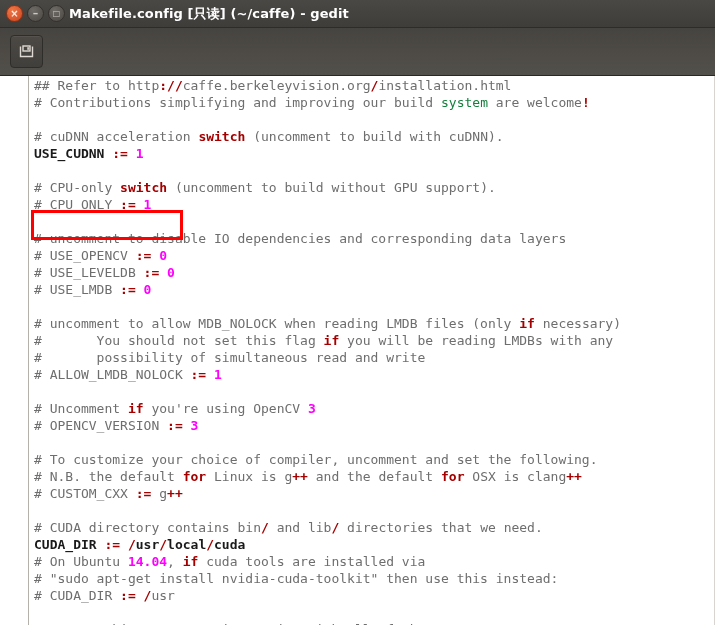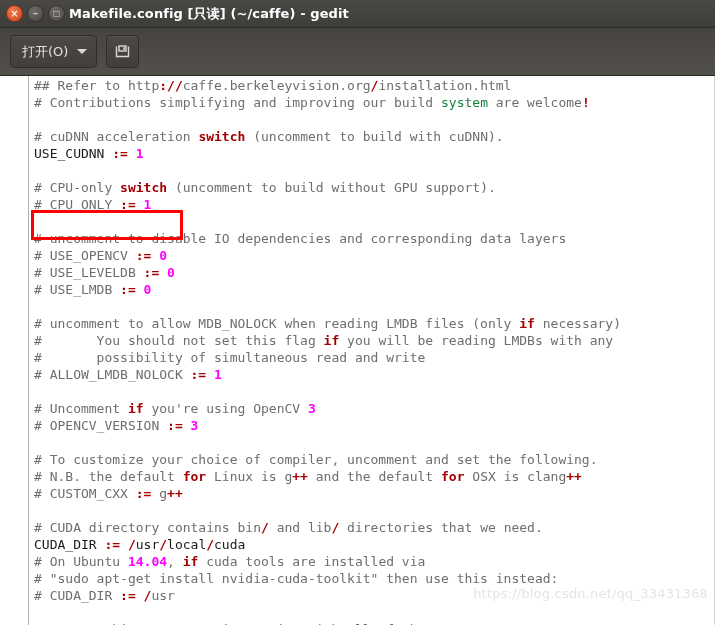--- a/index.html
+++ b/index.html
@@ -136,21 +136,21 @@
     white-space: pre;
     color: #1a1a1a;
   }
   .code .ln { height: 17px; }
   .cm   { color: #6e6e6e; }
   .kw   { color: #a40000; font-weight: bold; }
   .num  { color: #ff00ff; font-weight: bold; }
   .op   { color: #a40000; font-weight: bold; }
   .sl   { color: #a40000; font-weight: bold; }
   .ty   { color: #15803d; }
-  .pl   { color: #1a1a1a; }
+  .pl   { color: #1a1a1a; font-weight: bold; }
 
   
   .annot-box {
     position: absolute;
     left: 2px;
     top: 134px;
     width: 152px;
     height: 30px;
     border: 3px solid #ff0000;
     box-sizing: border-box;
@@ -185,37 +185,32 @@
         <span class="glyph">–</span>
       </div>
       <div class="wbtn max">
         <span class="glyph">□</span>
       </div>
     </div>
     <div class="title-text">Makefile.config [只读] (~/caffe) - gedit</div>
   </div>
 
   <div class="toolbar">
-    <div class="tb-button tb-open">
-      <span>打开(O)</span>
-      <span class="caret"></span>
-    </div>
     <div class="tb-button tb-save">
       <span>
         <svg class="save-svg" width="17" height="17" viewBox="0 0 17 17" aria-hidden="true">
           <path d="M2.5 3.5 L2.5 13.5 L14.5 13.5 L14.5 3.5" fill="none" stroke="#ded9d2" stroke-width="1.4"></path>
           <rect x="5" y="3" width="7" height="5" fill="none" stroke="#ded9d2" stroke-width="1.4"></rect>
           <rect x="9.3" y="4.2" width="1.6" height="2.6" fill="#ded9d2"></rect>
         </svg>
       </span>
     </div>
   </div>
 
   <div class="editor">
 
     <div class="code"><div class="ln"><span class="cm">## Refer to http</span><span class="sl">://</span><span class="cm">caffe.berkeleyvision.org</span><span class="sl">/</span><span class="cm">installation.html</span></div><div class="ln"><span class="cm">#&nbsp;Contributions simplifying and improving our build </span><span class="ty">system</span><span class="cm"> are welcome</span><span class="kw">!</span></div><div class="ln">&nbsp;</div><div class="ln"><span class="cm">#&nbsp;cuDNN acceleration </span><span class="kw">switch</span><span class="cm"> (uncomment to build with cuDNN).</span></div><div class="ln"><span class="pl">USE_CUDNN </span><span class="op">:=</span><span class="pl"> </span><span class="num">1</span></div><div class="ln">&nbsp;</div><div class="ln"><span class="cm">#&nbsp;CPU-only </span><span class="kw">switch</span><span class="cm"> (uncomment to build without GPU support).</span></div><div class="ln"><span class="cm">#&nbsp;CPU_ONLY </span><span class="op">:=</span><span class="cm"> </span><span class="num">1</span></div><div class="ln">&nbsp;</div><div class="ln"><span class="cm">#&nbsp;uncomment to disable IO dependencies and corresponding data layers</span></div><div class="ln"><span class="cm">#&nbsp;USE_OPENCV </span><span class="op">:=</span><span class="cm"> </span><span class="num">0</span></div><div class="ln"><span class="cm">#&nbsp;USE_LEVELDB </span><span class="op">:=</span><span class="cm"> </span><span class="num">0</span></div><div class="ln"><span class="cm">#&nbsp;USE_LMDB </span><span class="op">:=</span><span class="cm"> </span><span class="num">0</span></div><div class="ln">&nbsp;</div><div class="ln"><span class="cm">#&nbsp;uncomment to allow MDB_NOLOCK when reading LMDB files (only </span><span class="kw">if</span><span class="cm"> necessary)</span></div><div class="ln"><span class="cm">#&nbsp;&nbsp;&nbsp;&nbsp;&nbsp;&nbsp;&nbsp;You should not set this flag </span><span class="kw">if</span><span class="cm"> you will be reading LMDBs with any</span></div><div class="ln"><span class="cm">#&nbsp;&nbsp;&nbsp;&nbsp;&nbsp;&nbsp;&nbsp;possibility of simultaneous read and write</span></div><div class="ln"><span class="cm">#&nbsp;ALLOW_LMDB_NOLOCK </span><span class="op">:=</span><span class="cm"> </span><span class="num">1</span></div><div class="ln">&nbsp;</div><div class="ln"><span class="cm">#&nbsp;Uncomment </span><span class="kw">if</span><span class="cm"> you're using OpenCV </span><span class="num">3</span></div><div class="ln"><span class="cm">#&nbsp;OPENCV_VERSION </span><span class="op">:=</span><span class="cm"> </span><span class="num">3</span></div><div class="ln">&nbsp;</div><div class="ln"><span class="cm">#&nbsp;To customize your choice of compiler, uncomment and set the following.</span></div><div class="ln"><span class="cm">#&nbsp;N.B. the default </span><span class="kw">for</span><span class="cm"> Linux is g</span><span class="kw">++</span><span class="cm"> and the default </span><span class="kw">for</span><span class="cm"> OSX is clang</span><span class="kw">++</span></div><div class="ln"><span class="cm">#&nbsp;CUSTOM_CXX </span><span class="op">:=</span><span class="cm"> g</span><span class="kw">++</span></div><div class="ln">&nbsp;</div><div class="ln"><span class="cm">#&nbsp;CUDA directory contains bin</span><span class="sl">/</span><span class="cm"> and lib</span><span class="sl">/</span><span class="cm"> directories that we need.</span></div><div class="ln"><span class="pl">CUDA_DIR </span><span class="op">:=</span><span class="pl"> </span><span class="sl">/</span><span class="pl">usr</span><span class="sl">/</span><span class="pl">local</span><span class="sl">/</span><span class="pl">cuda</span></div><div class="ln"><span class="cm">#&nbsp;On Ubuntu </span><span class="num">14.04</span><span class="cm">, </span><span class="kw">if</span><span class="cm"> cuda tools are installed via</span></div><div class="ln"><span class="cm">#&nbsp;"sudo apt-get install nvidia-cuda-toolkit" then use this instead:</span></div><div class="ln"><span class="cm">#&nbsp;CUDA_DIR </span><span class="op">:=</span><span class="cm"> </span><span class="sl">/</span><span class="cm">usr</span></div><div class="ln">&nbsp;</div><div class="ln"><span class="cm">#&nbsp;CUDA architecture setting: going with all of them</span></div></div>
 
     <div class="annot-box"></div>
 
-    <div class="watermark">https://blog.csdn.net/qq_33431368</div>
   </div>
 
 </div>
 
 </body></html>

